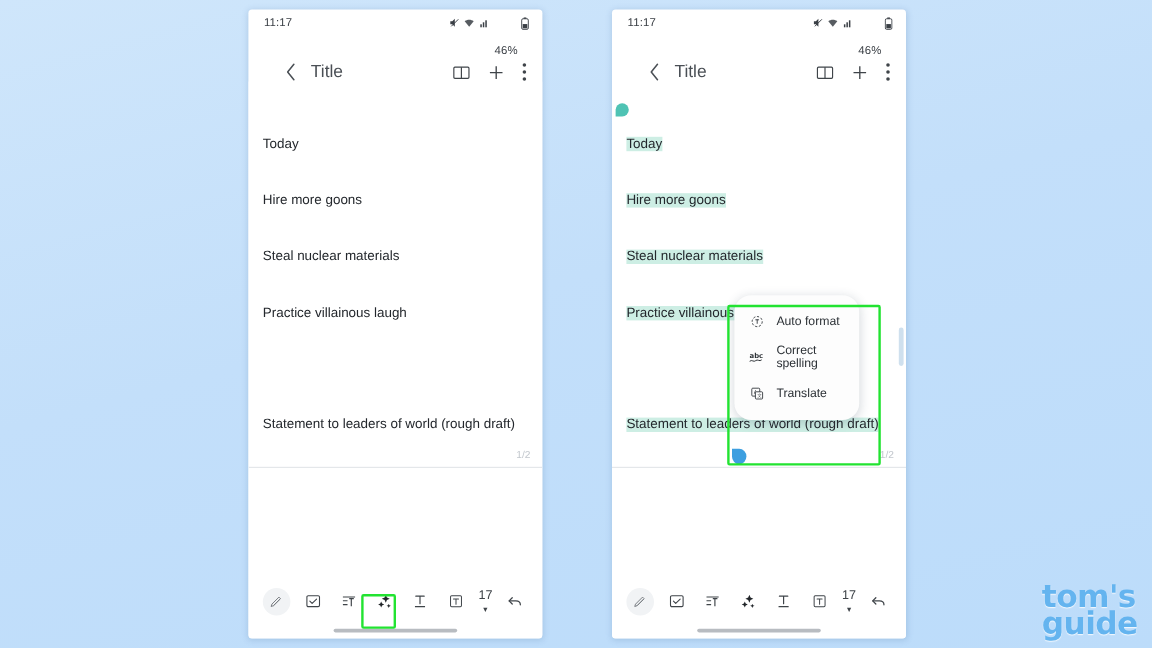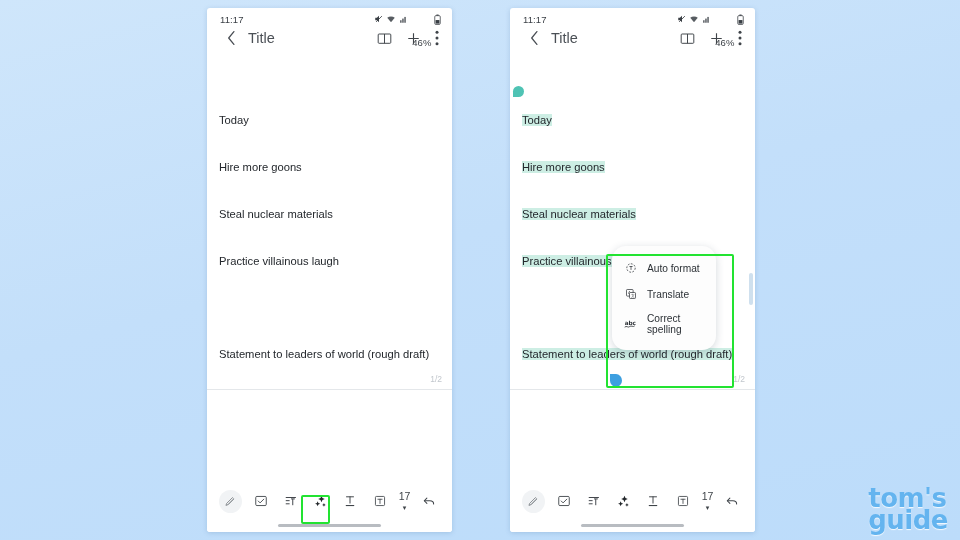--- a/index.html
+++ b/index.html
@@ -43,22 +43,22 @@
   }
   .status-right { display: flex; align-items: center; gap: 2.5px; }
   .status-right svg { display: block; }
   .batt-pct { font-size: 9.5px; color: #3a3f45; margin-left: 1px; margin-top: 46px; }
 
   
   .appbar {
     height: 38px;
     flex: 0 0 38px;
     display: flex;
-    align-items: flex-start;
-    padding: 0 13px 0 13px;
+    align-items: flex-end;
+    padding: 0 13px 0 24px;
   }
   .appbar .back { width: 22px; display:flex; align-items:center; justify-content:center; cursor:pointer;}
   .appbar .title {
     font-size: 14.5px;
     color: #4a4f55;
     margin-left: 6px;
     flex: 1;
   }
   .appbar .acts { display: flex; align-items: center; gap: 14px; }
   .appbar .acts > span { display:flex; align-items:center; justify-content:center; cursor:pointer; }
@@ -457,38 +457,38 @@
         <span class="ci">
           <svg width="12" height="12" viewBox="0 0 20 20" fill="none">
               <circle cx="10" cy="10" r="7" stroke="#2c3136" stroke-width="1.3" stroke-dasharray="3 2.3"></circle>
               <path d="M8 7.5h4M10 7.5v5" stroke="#2c3136" stroke-width="1.2" stroke-linecap="round"></path>
             </svg>
         </span>
         <span>Auto format</span>
       </div>
       <div class="ctxitem">
         <span class="ci">
+          <svg width="14" height="12" viewBox="0 0 22 18" fill="none">
+              <text x="1" y="10" font-family="DejaVu Sans, sans-serif" font-size="9" font-weight="bold" fill="#2c3136">abc</text>
+              <path d="M1.5 13.5c2.5-2.5 5 2 7.5-.5s5 1.8 7.5-.7" stroke="#2c3136" stroke-width="1.3" stroke-linecap="round"></path>
+            </svg>
+        </span>
+        <span>Correct spelling</span>
+      </div>
+      <div class="ctxitem">
+        <span class="ci">
           <svg width="12" height="12" viewBox="0 0 20 20" fill="none">
               <rect x="2.5" y="2.5" width="11" height="11" rx="1.3" stroke="#2c3136" stroke-width="1.2"></rect>
               <text x="5.1" y="10.7" font-family="DejaVu Sans, sans-serif" font-size="7" fill="#2c3136">A</text>
               <rect x="7.5" y="7.5" width="10" height="10" rx="1.3" stroke="#2c3136" stroke-width="1.2" fill="#fdfdfd"></rect>
               <text x="10" y="15.3" font-family="DejaVu Sans, sans-serif" font-size="6.4" fill="#2c3136">文</text>
             </svg>
         </span>
         <span>Translate</span>
       </div>
-      <div class="ctxitem">
-        <span class="ci">
-          <svg width="14" height="12" viewBox="0 0 22 18" fill="none">
-              <text x="1" y="10" font-family="DejaVu Sans, sans-serif" font-size="9" font-weight="bold" fill="#2c3136">abc</text>
-              <path d="M1.5 13.5c2.5-2.5 5 2 7.5-.5s5 1.8 7.5-.7" stroke="#2c3136" stroke-width="1.3" stroke-linecap="round"></path>
-            </svg>
-        </span>
-        <span>Correct spelling</span>
-      </div>
     </div>
 
     <div class="pageind">1/2</div>
     <div class="noterule"></div>
   </div>
 
   <div class="lowerpage"></div>
 
   <div class="toolbar">
     <span class="tb pen">

